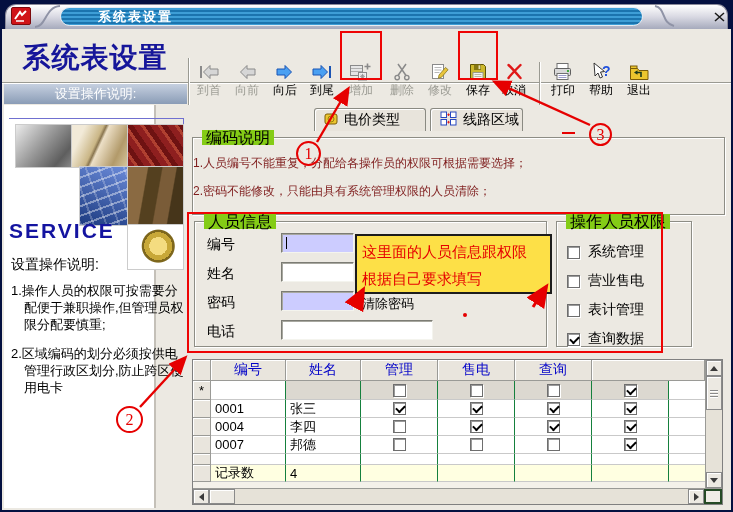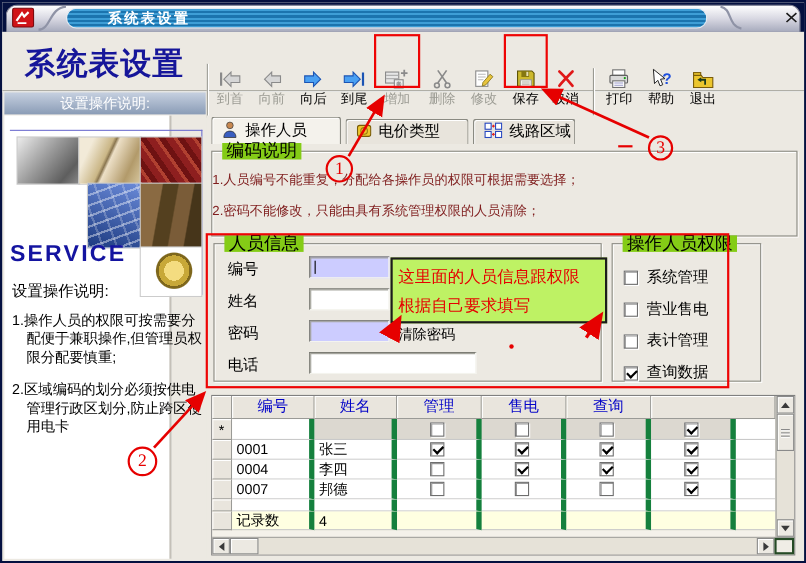--- a/index.html
+++ b/index.html
@@ -53,21 +53,21 @@
 .caret{position:absolute;left:4px;top:3px;width:1px;height:12px;background:#000}
 .cb{width:13px;height:13px;background:#fff;border:1px solid #6e6e6e;box-shadow:inset 1px 1px 0 #9a9a9a,1px 1px 0 #fff;position:relative;cursor:pointer;flex:none}
 .cb.checked::after{content:"";position:absolute;left:2px;top:2px;width:7px;height:4px;border-left:2px solid #000;border-bottom:2px solid #000;transform:rotate(-45deg)}
 .permrow{position:absolute;left:10px;display:flex;align-items:center;gap:8px;font-size:14px}
 .clearpwd{position:absolute;font-size:13px;color:#000;cursor:pointer}
 
 .grid{position:absolute;left:4px;top:254px;width:531px;height:146px;border:1px solid #808080;background:#f4f1ea;display:flex;flex-direction:column}
 .grid-top{display:flex;flex:1}
 .grid-cells{flex:1;display:flex;flex-direction:column;background:#f4f1ea;overflow:hidden}
 .grow{display:flex}
-.gcell{border-right:5px solid #15803d;border-bottom:1px solid #c9c9c9;display:flex;align-items:center;font-size:13px;background:#fff;padding-left:4px}
+.gcell{border-right:1px solid #15803d;border-bottom:1px solid #c9c9c9;display:flex;align-items:center;font-size:13px;background:#fff;padding-left:4px}
 .gcell.h,.gcell.s{background:#e9e5dd;border-right:1px solid #9a9a96;border-bottom:1px solid #9a9a96;box-shadow:inset 1px 1px 0 #fff;justify-content:center;padding-left:0}
 .gcell.h{color:#0404c8;font-size:14px}
 .gcell.s{color:#000}
 .gcell.gray{background:#dcd8d0}
 .gcell.yellow{background:#ffffe1}
 .gcell.center{justify-content:center;padding-left:0}
 .c-sel{width:18px;flex:none}
 .c-id{width:75px;flex:none}
 .c-name{width:75px;flex:none}
 .c-p{width:77px;flex:none}
@@ -89,21 +89,21 @@
 .hbtn{width:16px;height:100%;background:#ece9e2;border:1px solid #8a8a8a;box-shadow:inset 1px 1px 0 #fff;display:flex;align-items:center;justify-content:center;cursor:pointer;flex:none}
 .corner{width:18px;background:#f0ede6;border:2px solid #254a25;flex:none}
 .tri{width:0;height:0}
 .tri.up{border-left:4px solid transparent;border-right:4px solid transparent;border-bottom:5px solid #3a3a3a}
 .tri.down{border-left:4px solid transparent;border-right:4px solid transparent;border-top:5px solid #3a3a3a}
 .tri.left{border-top:4px solid transparent;border-bottom:4px solid transparent;border-right:5px solid #3a3a3a}
 .tri.right{border-top:4px solid transparent;border-bottom:4px solid transparent;border-left:5px solid #3a3a3a}
 
 .ann{position:absolute;inset:0;pointer-events:none}
 .redbox{position:absolute;border:2px solid #ee0404}
-.noteb{position:absolute;left:353px;top:232px;width:197px;height:60px;background:#bef264;border:2px solid #1c1c1c;color:#e60000;font-size:15px;line-height:27px;padding:2px 0 0 5px;white-space:nowrap}
+.noteb{position:absolute;left:353px;top:232px;width:197px;height:60px;background:#fde047;border:2px solid #1c1c1c;color:#e60000;font-size:15px;line-height:27px;padding:2px 0 0 5px;white-space:nowrap}
 .stepc{position:absolute;border:2px solid #e60000;border-radius:50%;color:#e60000;text-align:center;font-family:"Liberation Serif","DejaVu Serif",serif;font-size:16px}
 .dash3{position:absolute;left:560px;top:130px;width:13px;height:2px;background:#e60000}
 .arrows{position:absolute;inset:0}
 </style>
 </head>
 <body>
 
 <div class="window">
 
   <div class="titlebar">
@@ -262,27 +262,20 @@
     <div class="img i-key"></div>
     <div class="img i-suit"></div>
     <div class="img i-watch"></div>
     <div class="service">SERVICE</div>
     <div class="sb-h">设置操作说明:</div>
     <div class="sb-p" style="top:177px">1.操作人员的权限可按需要分配便于兼职操作,但管理员权限分配要慎重;</div>
     <div class="sb-p" style="top:240px">2.区域编码的划分必须按供电管理行政区划分,防止跨区使用电卡</div>
   </div>
 
   <div class="content">
-    <div class="tab active" style="left:4px;top:1px;width:118px;height:25px">
-      <span><svg width="15" height="16" viewBox="0 0 15 16">
-            <circle cx="7" cy="4" r="3" fill="#c88850" stroke="#444" stroke-width=".7"></circle>
-            <path d="M1.5 15c0-4 2.5-5.8 5.5-5.8s5.5 1.8 5.5 5.8z" fill="#3a5ec0" stroke="#333" stroke-width=".7"></path>
-          </svg></span>
-      <span>操作人员</span>
-    </div>
     <div class="tab" style="left:126px;top:3px;width:112px;height:23px">
       <span><svg width="14" height="14" viewBox="0 0 14 14">
             <rect x="1" y="2" width="12" height="10" rx="2" fill="#ecc62e" stroke="#7a5c08"></rect>
             <circle cx="7" cy="7" r="3" fill="none" stroke="#9a7c10"></circle>
           </svg></span>
       <span>电价类型</span>
     </div>
     <div class="tab" style="left:242px;top:3px;width:93px;height:23px">
       <span><svg width="17" height="15" viewBox="0 0 17 15">
             <rect x="1" y="1" width="5.5" height="5.5" fill="#fff" stroke="#2848c0"></rect>

